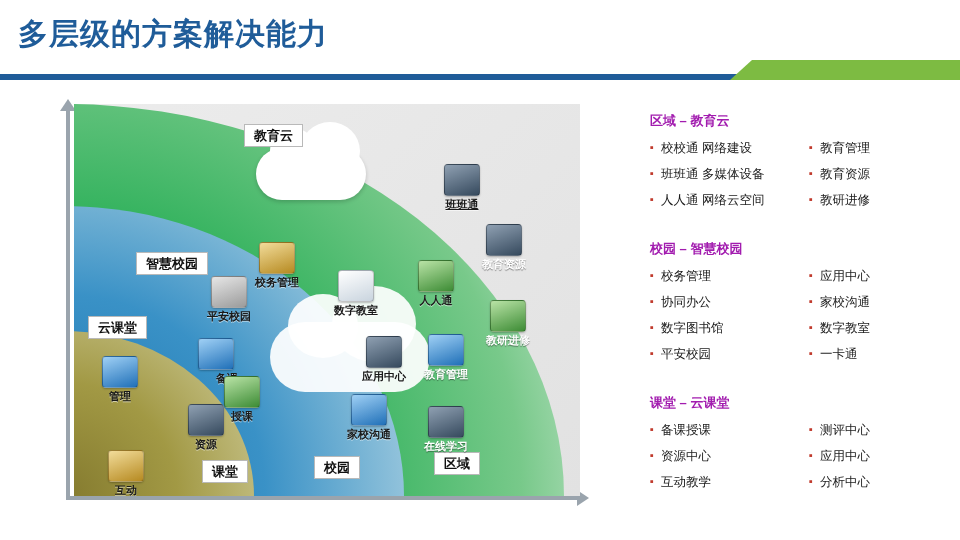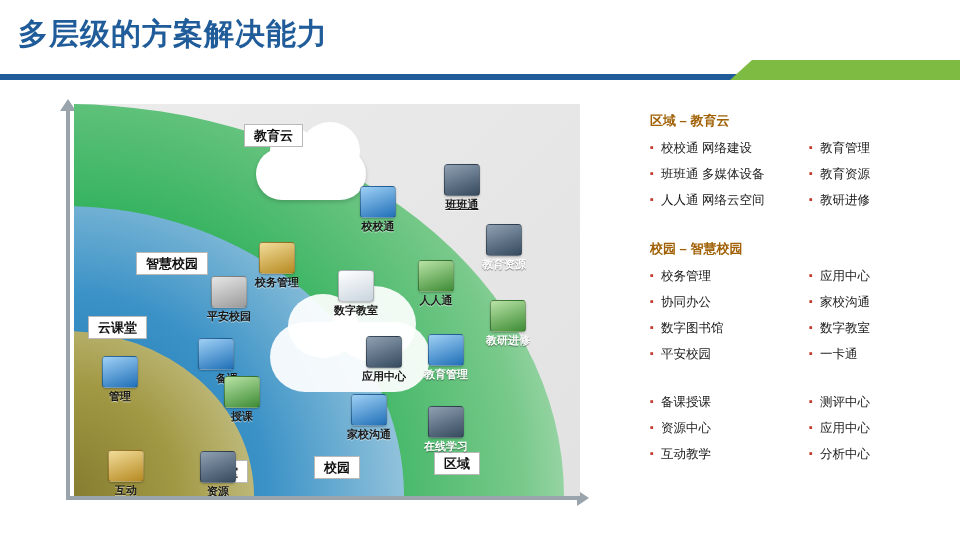--- a/index.html
+++ b/index.html
@@ -200,21 +200,21 @@
 
   
   .legend {
     position: absolute;
     left: 650px;
     top: 112px;
     width: 300px;
   }
   .legend-group { margin-bottom: 22px; }
   .legend-title {
-    color: #a16207;
+    color: #a21caf;
     font-size: 13px;
     font-weight: bold;
     margin-bottom: 10px;
   }
   .legend-cols {
     display: flex;
     gap: 18px;
   }
   .legend-col { flex: 1; }
   .legend-item {
@@ -253,24 +253,20 @@
     <div class="cloud-mid" style="left:196px; top:218px;"></div>
 
     <div class="zone-label" style="left:170px; top:20px;">教育云</div>
     <div class="zone-label" style="left:62px; top:148px;">智慧校园</div>
     <div class="zone-label" style="left:14px; top:212px;">云课堂</div>
 
     <div class="zone-label" style="left:128px; top:356px;">课堂</div>
     <div class="zone-label" style="left:240px; top:352px;">校园</div>
     <div class="zone-label" style="left:360px; top:348px;">区域</div>
 
-    <div class="node" style="left:272px; top:82px;">
-      <span class="glyph g-blue"></span>
-      <span>校校通</span>
-    </div>
 
     <div class="node" style="left:356px; top:60px;text-decoration:underline;">
       <span class="glyph g-dark"></span>
       <span>班班通</span>
     </div>
 
     <div class="node light" style="left:398px; top:120px;">
       <span class="glyph g-dark"></span>
       <span>教育资源</span>
     </div>
@@ -323,21 +319,21 @@
     <div class="node" style="left:24px; top:252px; width:44px;">
       <span class="glyph g-blue"></span>
       <span>管理</span>
     </div>
 
     <div class="node" style="left:30px; top:302px; width:44px;margin-top:44px;">
       <span class="glyph g-gold"></span>
       <span>互动</span>
     </div>
 
-    <div class="node" style="left:122px; top:300px; width:44px;margin-top:47px;">
+    <div class="node" style="left:110px; top:300px; width:44px;">
       <span class="glyph g-dark"></span>
       <span>资源</span>
     </div>
 
     <div class="node" style="left:272px; top:290px; width:46px;">
       <span class="glyph g-blue"></span>
       <span>家校沟通</span>
     </div>
 
 
@@ -421,20 +417,21 @@
           </div>
         <div class="legend-item">
             <span class="dot">▪</span>
             <span>一卡通</span>
           </div>
       </div>
     </div>
   </div>
 
   <div class="legend-group">
+    <div class="legend-title">课堂 – 云课堂</div>
     <div class="legend-cols">
       <div class="legend-col">
         <div class="legend-item">
             <span class="dot">▪</span>
             <span>备课授课</span>
           </div>
         <div class="legend-item">
             <span class="dot">▪</span>
             <span>资源中心</span>
           </div>

